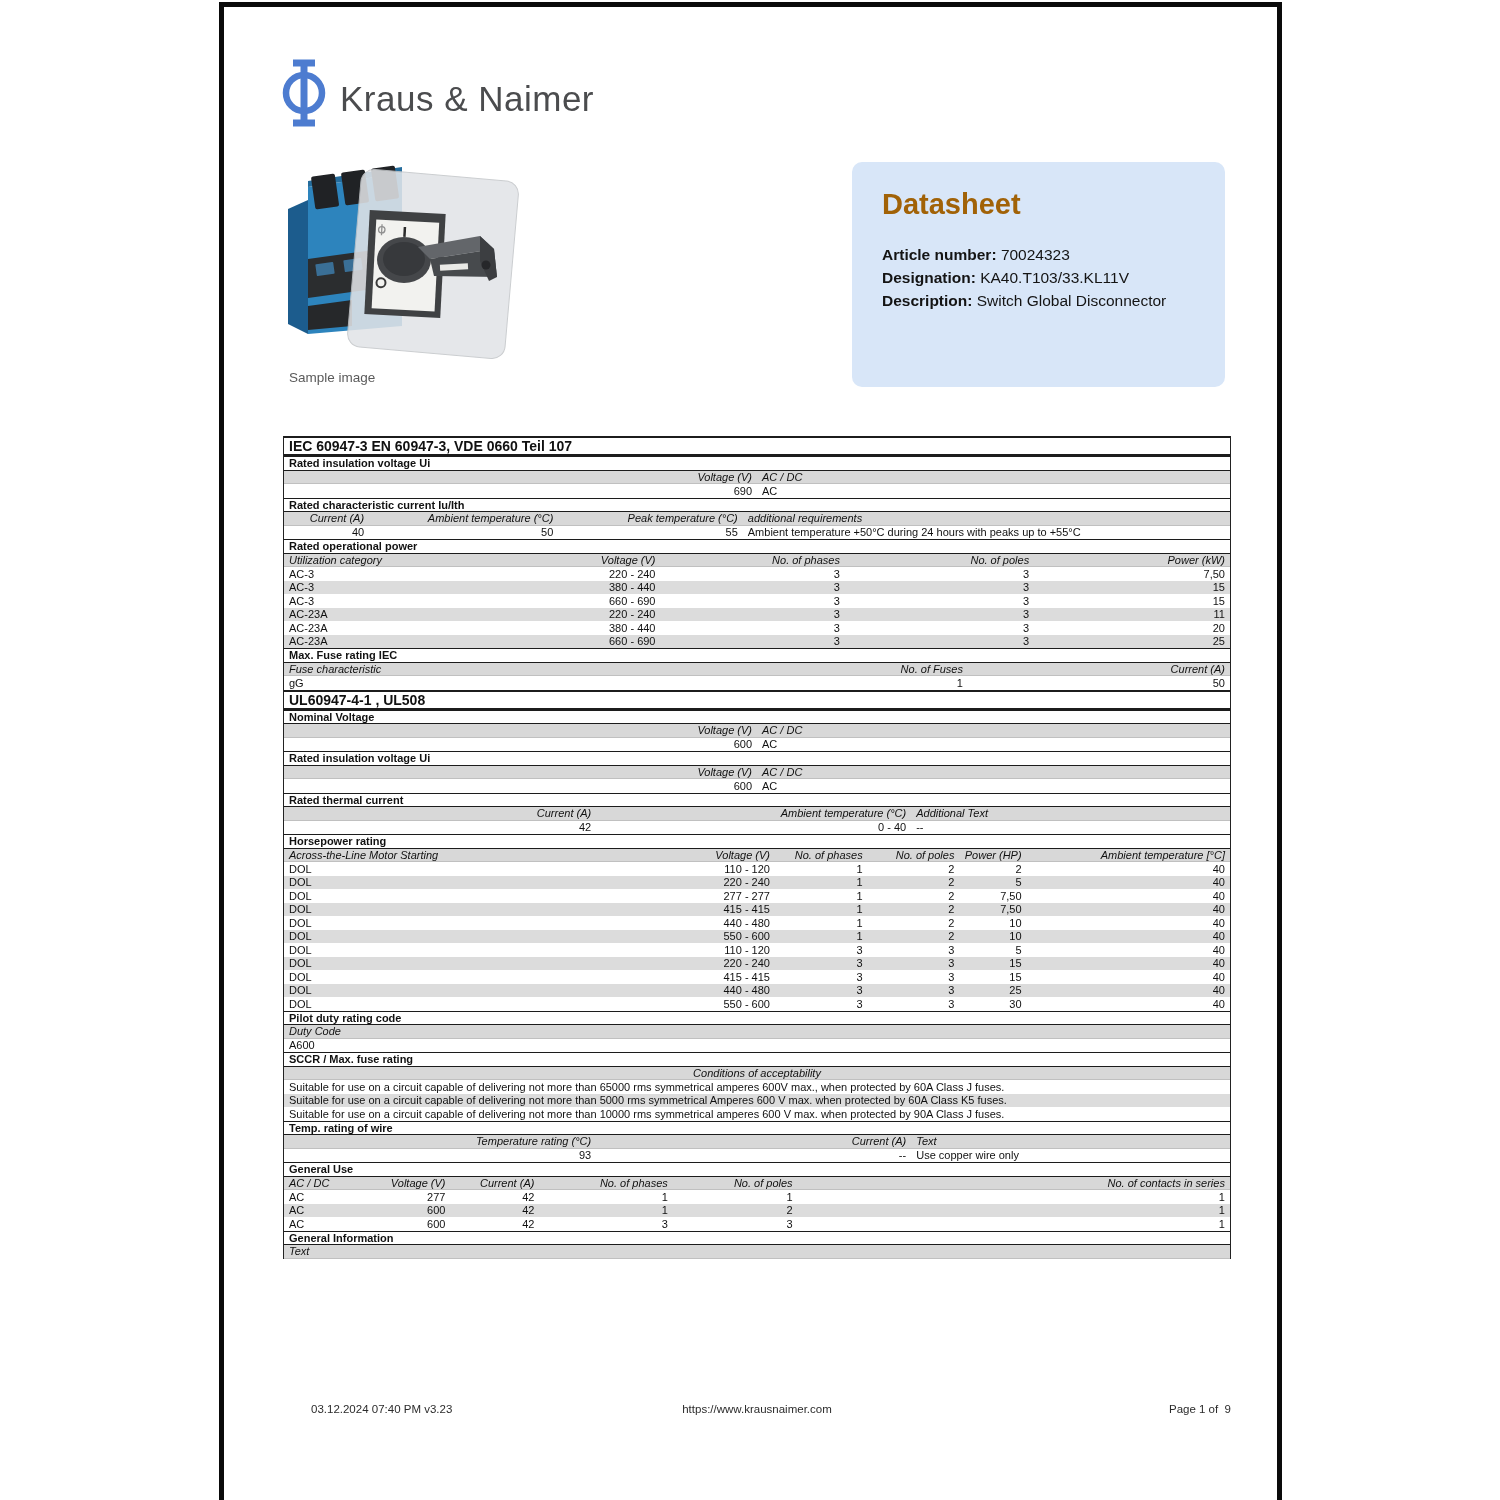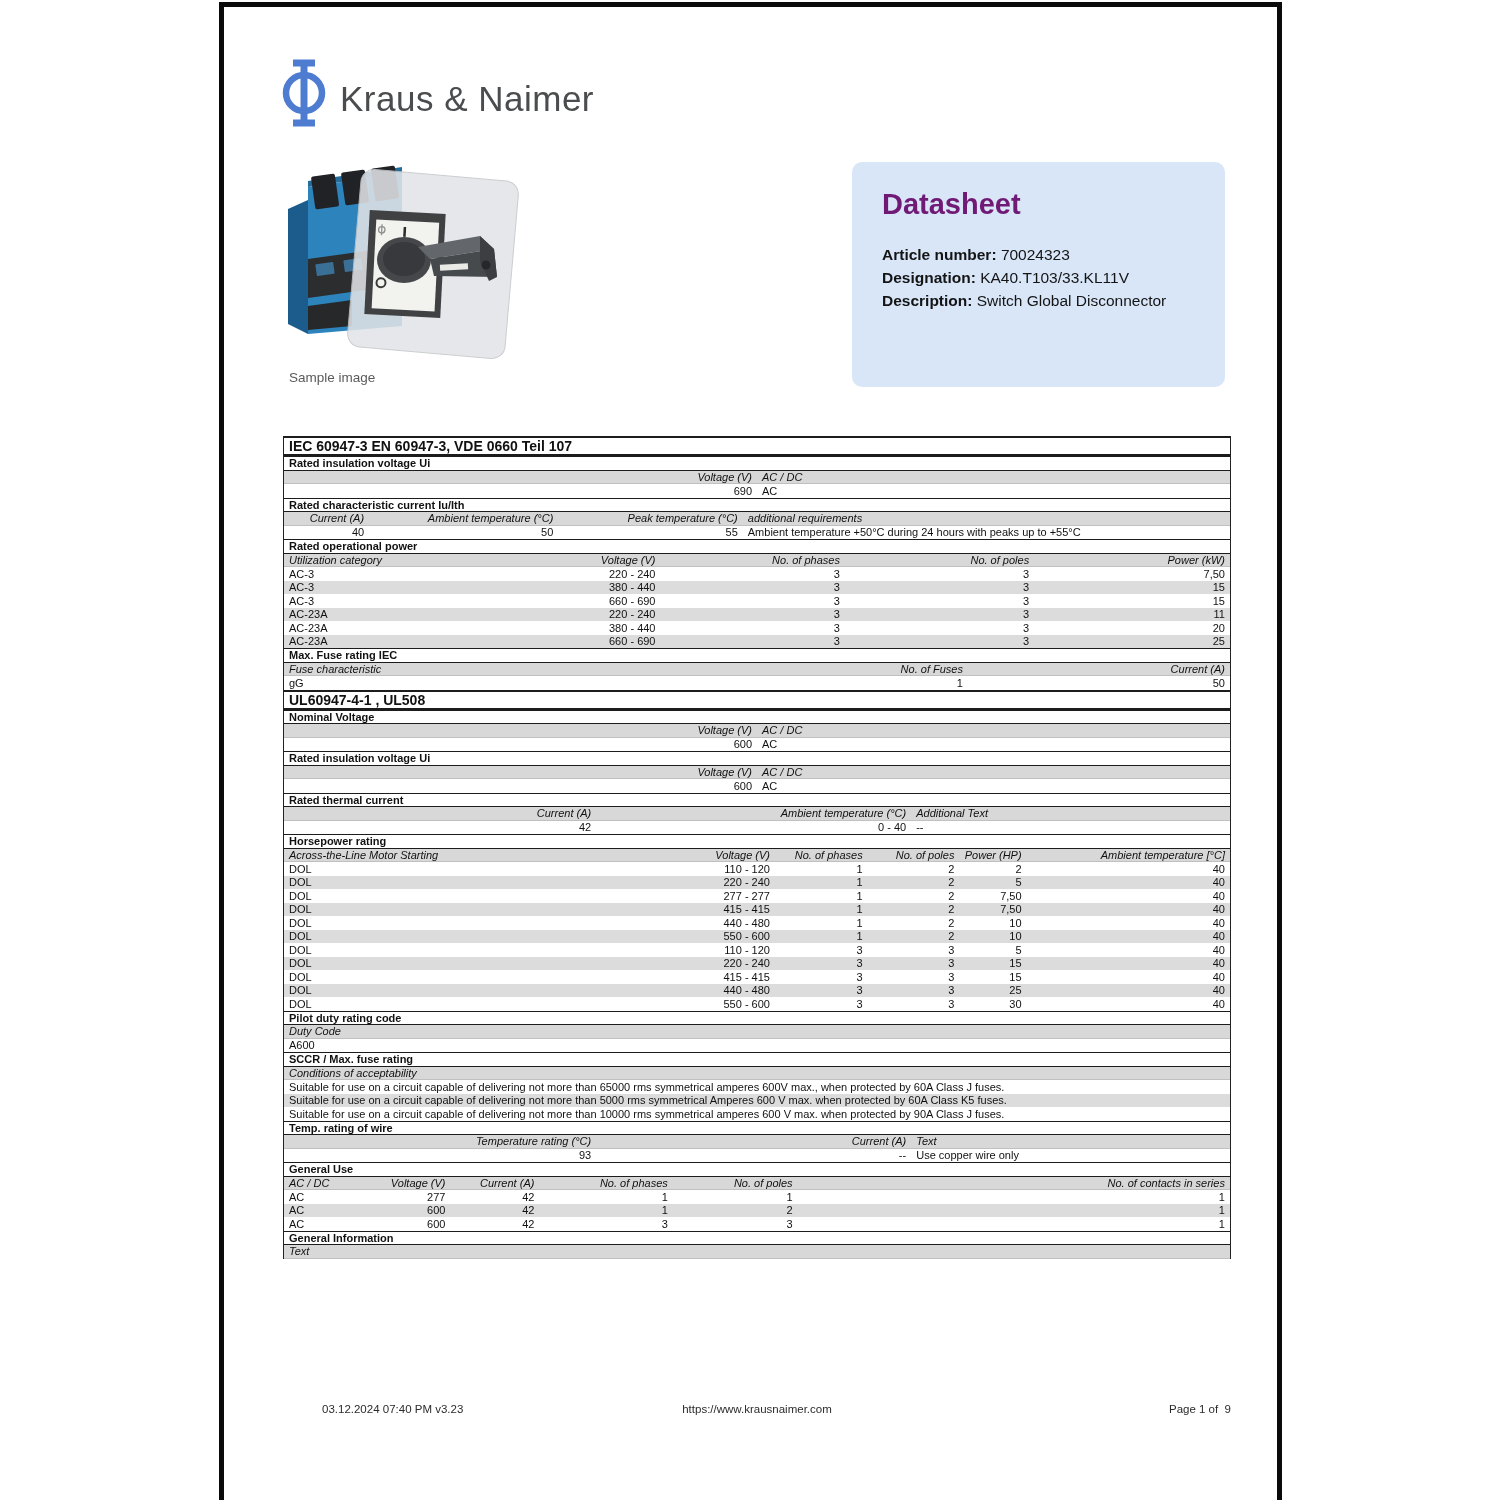--- a/index.html
+++ b/index.html
@@ -12,21 +12,21 @@
   .brand{position:absolute;left:58px;top:52px;display:flex;align-items:center;}
   .brand-name{font-size:35px;color:#4b4c4e;letter-spacing:0.5px;margin-left:14px;
               font-weight:400;margin-top:12px;}
   
   .product{position:absolute;left:58px;top:156px;}
   .caption{position:absolute;left:65px;top:363px;font-size:13.5px;color:#5a5a5a;}
   
   .info-box{position:absolute;left:628px;top:155px;width:373px;height:225px;
             background:#d8e6f8;border-radius:10px;box-sizing:border-box;
             padding:26px 30px;}
-  .info-title{font-size:29px;font-weight:bold;color:#701a75;margin-bottom:22px;}
+  .info-title{font-size:29px;font-weight:bold;color:#a16207;margin-bottom:22px;}
   .info-line{font-size:15.5px;line-height:23px;color:#141414;}
   .fl{font-weight:bold;}
   
   .spec-table{position:absolute;left:59px;top:429px;width:948px;
               border-left:1.5px solid #222;border-right:1.5px solid #222;
               box-sizing:border-box;background:#fff;}
   .trow{display:flex;align-items:center;box-sizing:border-box;}
   .tcell{box-sizing:border-box;padding:0 5px;white-space:nowrap;overflow:visible;
          flex:0 0 auto;}
   .ar{text-align:right;} .al{text-align:left;}
@@ -34,21 +34,21 @@
               border-top:2px solid #1c1c1c;border-bottom:2px solid #1c1c1c;}
   .trow.sub{height:14.5px;font-size:11px;font-weight:bold;
             border-top:1.5px solid #1c1c1c;border-bottom:1.5px solid #1c1c1c;}
   .trow.head{height:13.5px;font-size:11px;font-style:italic;background:#d8d8d8;
              border-bottom:1px solid #c0c0c0;}
   .trow.data{height:13.5px;font-size:11px;background:#fff;}
   .trow.data.alt{background:#dcdcdc;}
   
   .footer{position:absolute;left:59px;top:1396px;width:948px;height:16px;
           font-size:11.5px;color:#2b2b2b;}
-  .footer .f-left{position:absolute;left:11px;padding-left:28px;}
+  .footer .f-left{position:absolute;left:0;padding-left:28px;}
   .footer .f-center{position:absolute;left:50%;transform:translateX(-50%);}
   .footer .f-right{position:absolute;right:0;white-space:pre;}
 </style>
 </head>
 <body>
 
 <div class="page">
 
   <div class="brand">
     <svg width="44" height="68" viewBox="0 0 44 68">
@@ -352,21 +352,21 @@
       <div class="trow head">
         <span class="tcell al" style="flex-basis: 100%;">Duty Code</span>
       </div>
       <div class="trow data">
         <span class="tcell al" style="flex-basis: 100%;">A600</span>
       </div>
       <div class="trow sub">
         <span class="tcell al" style="flex-basis: 100%;">SCCR / Max. fuse rating</span>
       </div>
       <div class="trow head">
-        <span class="tcell al" style="flex-basis: 100%;">Conditions of acceptability</span>
+        <span class="tcell al" style="flex-basis: 100%; text-align: center;">Conditions of acceptability</span>
       </div>
       <div class="trow data">
         <span class="tcell al" style="flex-basis: 100%;">Suitable for use on a circuit capable of delivering not more than 65000 rms symmetrical amperes 600V max., when protected by 60A Class J fuses.</span>
       </div>
       <div class="trow data alt">
         <span class="tcell al" style="flex-basis: 100%;">Suitable for use on a circuit capable of delivering not more than 5000 rms symmetrical Amperes 600 V max. when protected by 60A Class K5 fuses.</span>
       </div>
       <div class="trow data">
         <span class="tcell al" style="flex-basis: 100%;">Suitable for use on a circuit capable of delivering not more than 10000 rms symmetrical amperes 600 V max. when protected by 90A Class J fuses.</span>
       </div>

